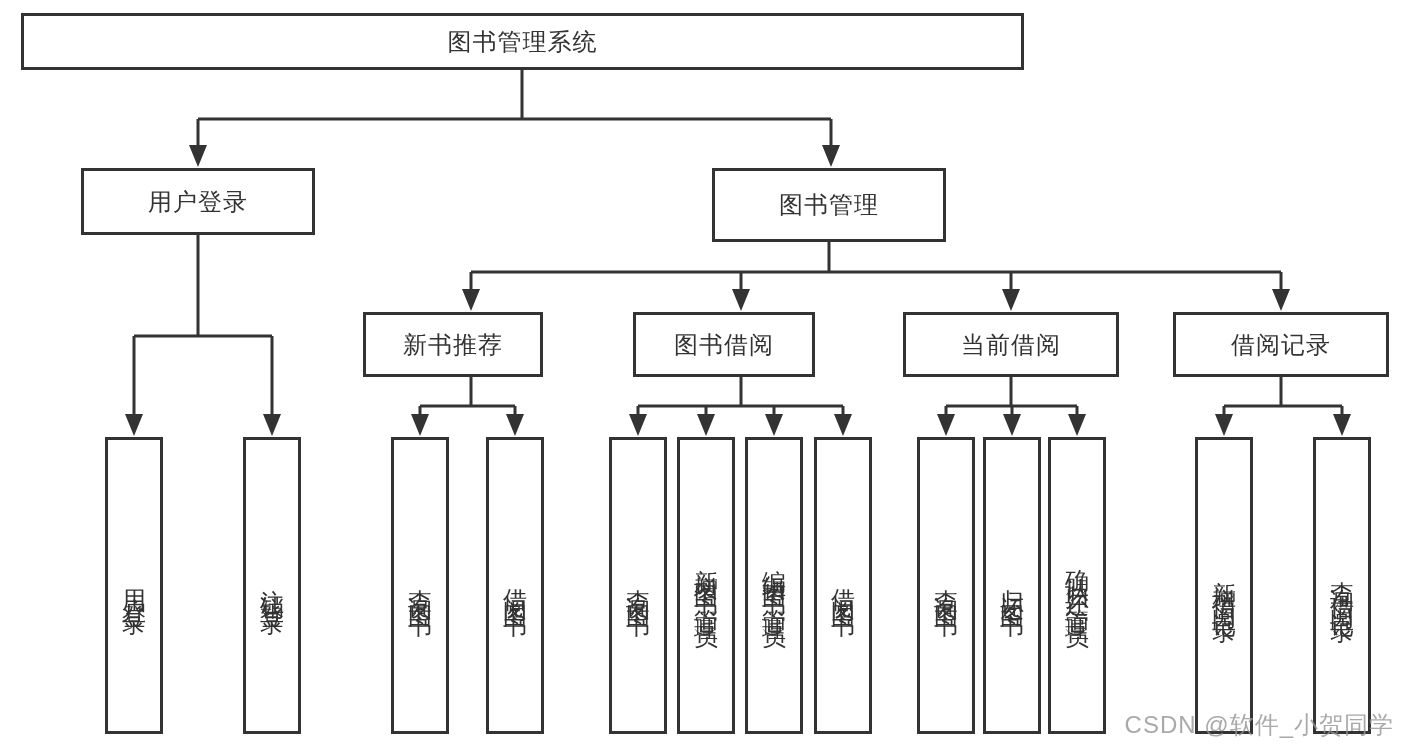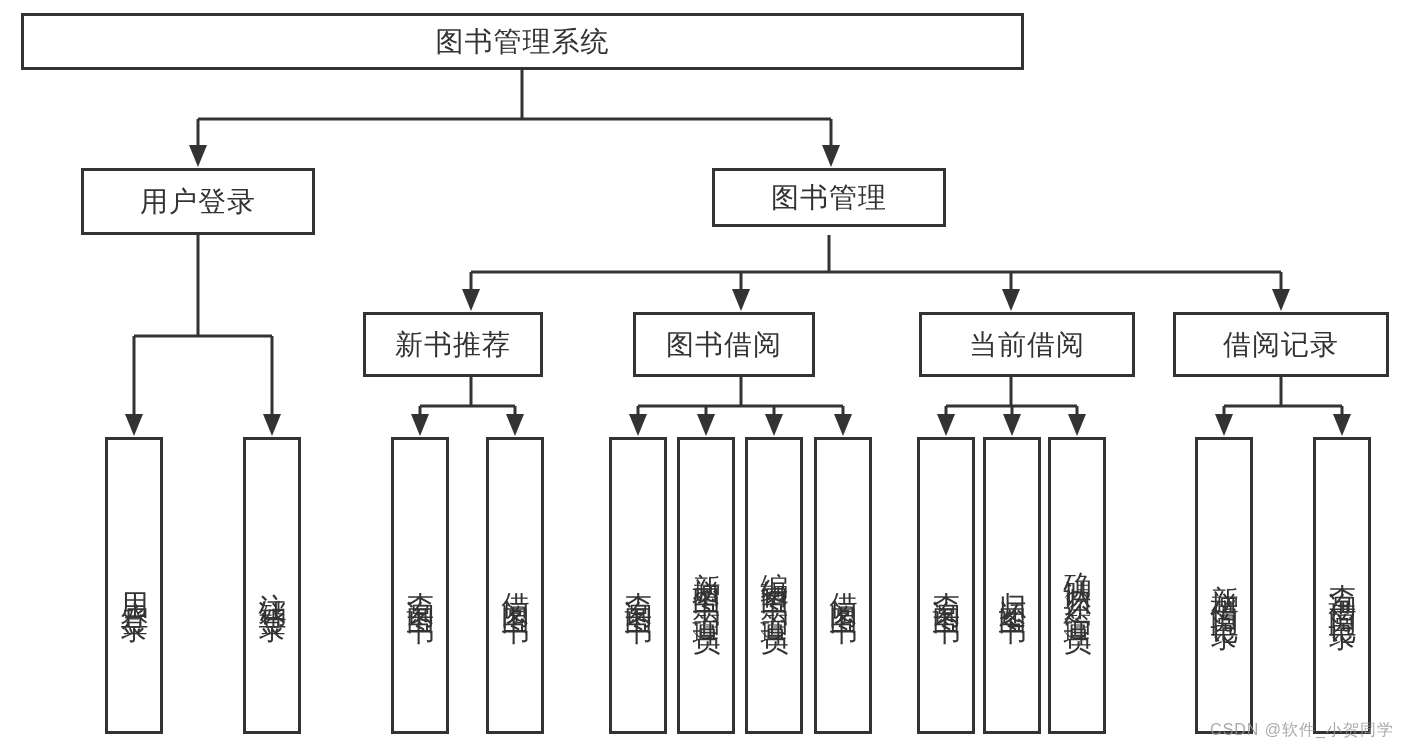--- a/index.html
+++ b/index.html
@@ -18,36 +18,36 @@
     width: 1405px; height: 747px;
   }
   .hbox, .vbox {
     position: absolute;
     box-sizing: border-box;
     border: 3px solid #333333;
     background: #ffffff;
     display: flex;
     align-items: center;
     justify-content: center;
-    font-size: 28px;
+    font-size: 24px;
     color: #333333;
   }
   .hbox { letter-spacing: 1px; }
   .vbox span {
     writing-mode: vertical-rl;
     text-orientation: mixed;
     letter-spacing: 8px;
     line-height: 1;
     white-space: nowrap;
   }
   .watermark {
     position: absolute;
     right: 11px;
     bottom: 6px;
-    font-size: 16px;
+    font-size: 24px;
     letter-spacing: 1px;
     color: rgba(150, 150, 150, 0.82);
     z-index: 10;
     white-space: nowrap;
   }
 </style>
 </head>
 <body>
 
 <div class="canvas">
@@ -80,25 +80,25 @@
       M937 414 L955 414 L946 436 Z
       M1003 414 L1021 414 L1012 436 Z
       M1068 414 L1086 414 L1077 436 Z
       M1215 414 L1233 414 L1224 436 Z
       M1333 414 L1351 414 L1342 436 Z"></path>
   </svg>
 
   <div class="hbox" style="left:21px; top:13px; width:1003px; height:57px;">图书管理系统</div>
 
   <div class="hbox" style="left:81px; top:168px; width:234px; height:67px;">用户登录</div>
-  <div class="hbox" style="left:712px; top:168px; width:234px; height:59px;">图书管理</div>
+  <div class="hbox" style="left:712px; top:168px; width:234px; height:74px;">图书管理</div>
 
   <div class="hbox" style="left:363px; top:312px; width:180px; height:65px;">新书推荐</div>
   <div class="hbox" style="left:633px; top:312px; width:182px; height:65px;">图书借阅</div>
-  <div class="hbox" style="left:903px; top:312px; width:216px; height:65px;margin-left:16px;">当前借阅</div>
+  <div class="hbox" style="left:903px; top:312px; width:216px; height:65px;">当前借阅</div>
   <div class="hbox" style="left:1173px; top:312px; width:216px; height:65px;">借阅记录</div>
 
   <div class="vbox" style="left:105px; top:437px; width:58px; height:297px;">
     <span>用户登录</span>
   </div>
   <div class="vbox" style="left:243px; top:437px; width:58px; height:297px;">
     <span>注销登录</span>
   </div>
 
   <div class="vbox" style="left:391px; top:437px; width:58px; height:297px;">

